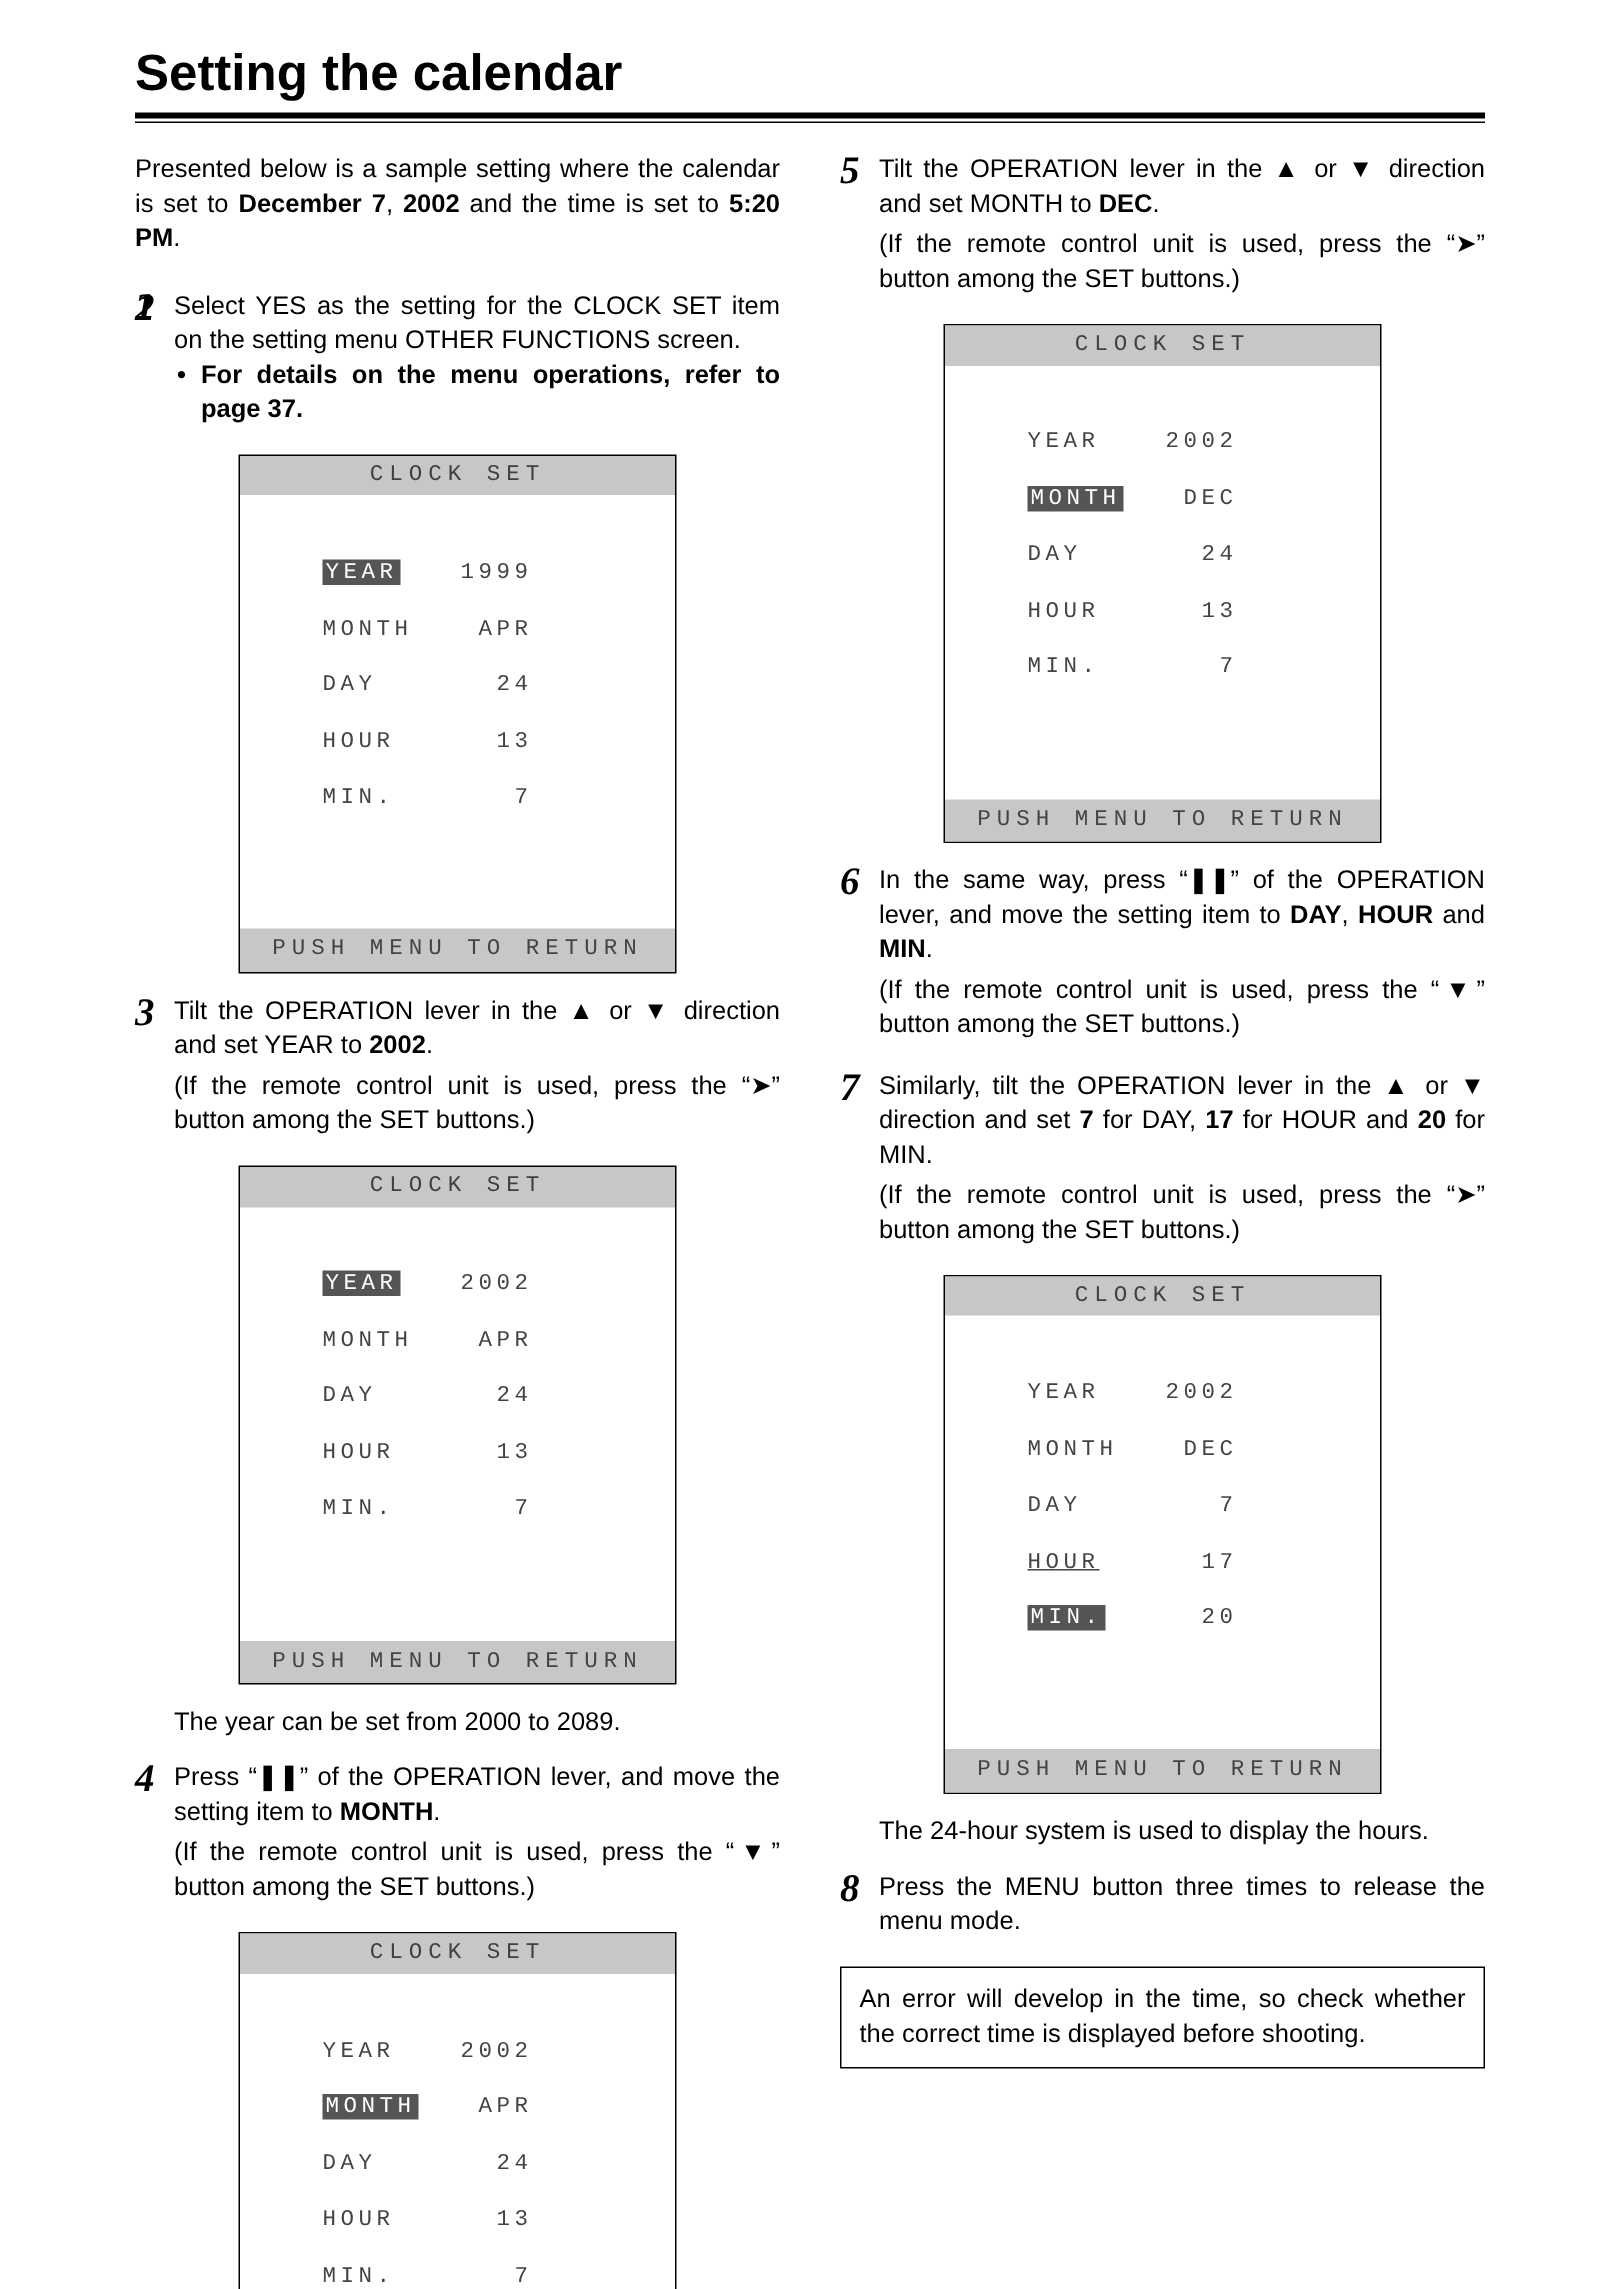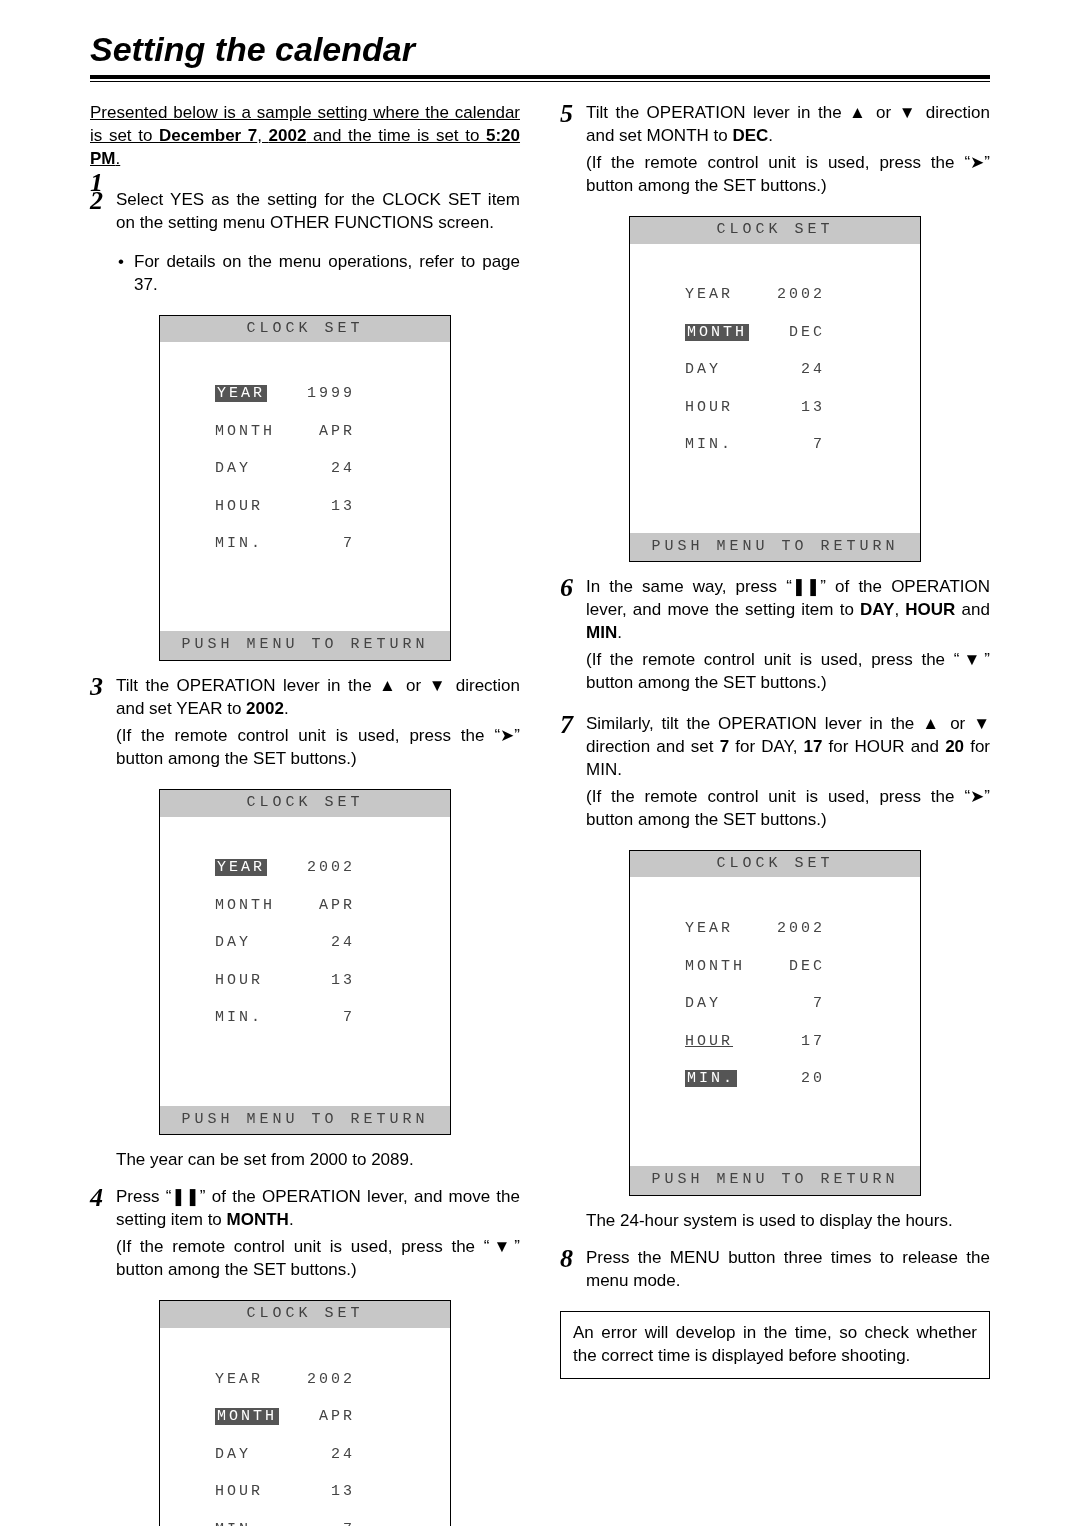--- a/index.html
+++ b/index.html
@@ -8,21 +8,20 @@
     background: #fff;
     font-family: Arial, Helvetica, sans-serif;
     color: #000;
     width: 1080px;
   }
   .page {
     padding: 30px 90px 40px 90px;
   }
   .title {
     font-size: 34px;
-    font-style: italic;
     font-weight: bold;
     margin-bottom: 6px;
   }
   .rule-thick {
     border: none;
     border-top: 4px solid #000;
     margin: 0 0 2px 0;
   }
   .rule-thin {
     border: none;
@@ -33,22 +32,22 @@
     display: flex;
     gap: 40px;
   }
   .col {
     flex: 1;
     min-width: 0;
     font-size: 17px;
     line-height: 1.35;
   }
   .intro {
-    text-align: justify;
-    text-decoration: underline;
+    margin-bottom: 22px;
+    text-align: justify;
   }
   .step {
     position: relative;
     padding-left: 26px;
     margin-bottom: 18px;
     text-align: justify;
   }
   .step-num {
     position: absolute;
     left: 0;
@@ -57,21 +56,22 @@
     font-style: italic;
     font-weight: bold;
     font-size: 26px;
   }
   .sub {
     margin-top: 4px;
   }
   .bullet {
     position: relative;
     padding-left: 18px;
-    margin-top: 16px;
+    margin-top: 0;
+    font-weight: bold;
   }
   .bullet:before {
     content: "•";
     position: absolute;
     left: 2px;
     top: 0;
     font-size: 17px;
   }
   .note {
     padding-left: 26px;

